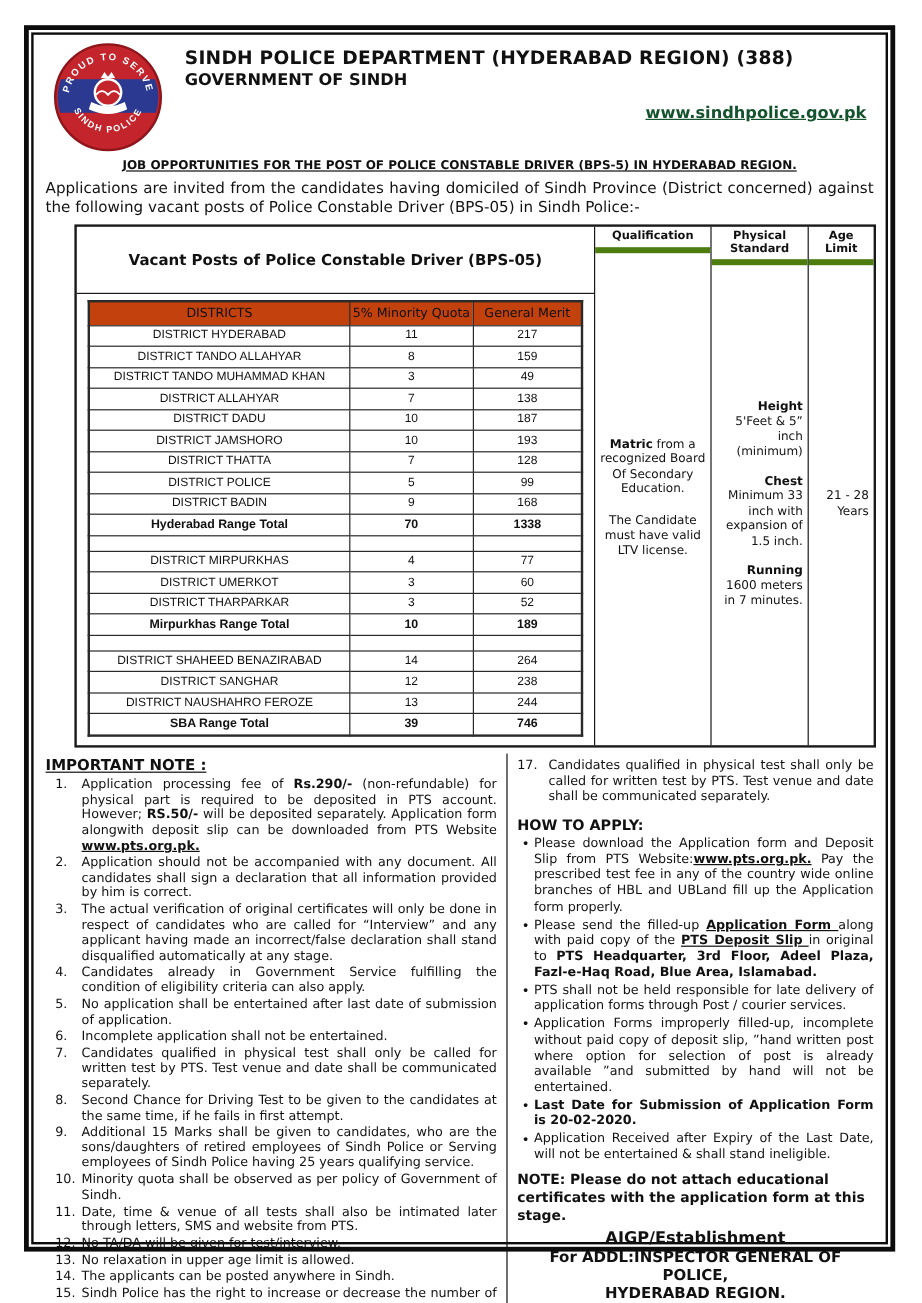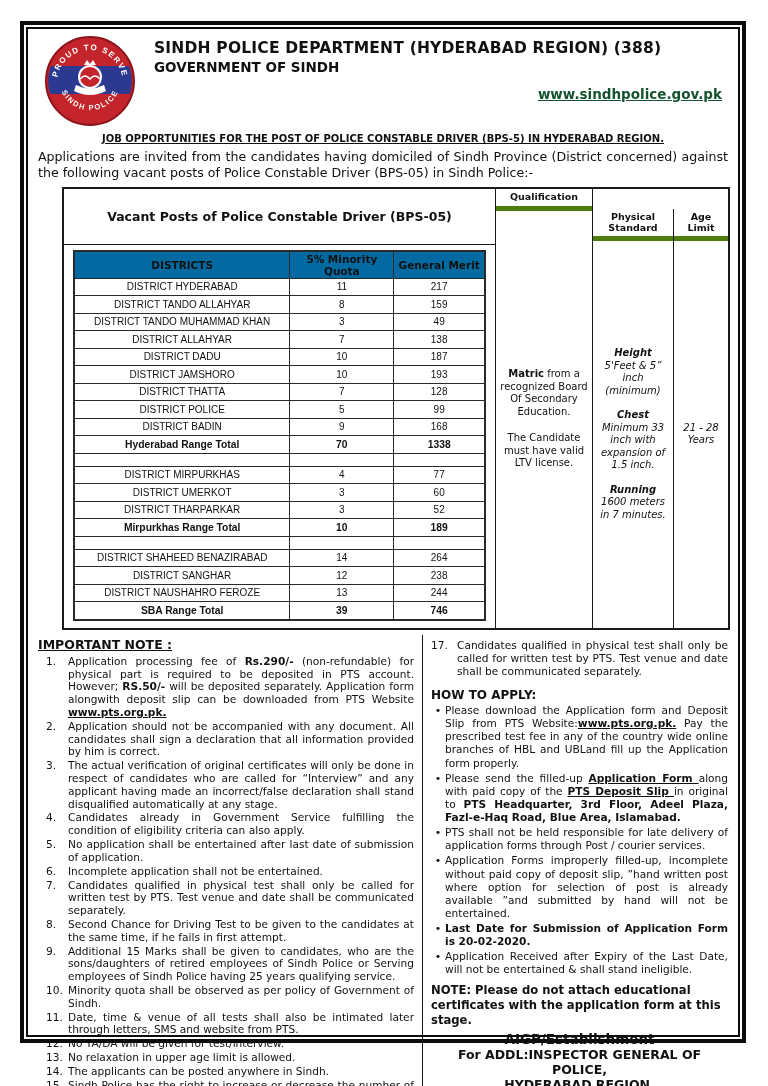--- a/index.html
+++ b/index.html
@@ -18,35 +18,35 @@
 
   
   .headline{font-family:"DejaVu Sans",sans-serif;font-weight:bold;font-size:10px;text-decoration:underline;text-align:center;margin-top:6px;}
   .intro{font-family:"DejaVu Sans",sans-serif;font-size:12.6px;text-align:justify;line-height:1.3;margin-top:5px;padding:0 2px;}
 
   
   .vtable{display:flex;border:2px solid #1a1a1a;margin:5px 0 2px 26px;}
   .vt-main{flex:1;border-right:1px solid #1a1a1a;display:flex;flex-direction:column;}
   .vt-title{border-bottom:1px solid #1a1a1a;font-weight:bold;font-size:12.5px;text-align:center;padding:20px 0;font-family:"DejaVu Sans",sans-serif;}
   .vt-side{display:flex;flex-direction:column;}
-  .vt-side + .vt-side{border-left:0;margin-top:20px;}
+  .vt-side + .vt-side{border-left:0;}
   .vt-qual{width:96px;border-right:1px solid #1a1a1a;}
   .vt-phys{width:80px;border-right:1px solid #1a1a1a;}
   .vt-age{width:54px;}
   .vt-side-hd{border-bottom:5px solid #4d7c0f;font-weight:bold;font-size:9.5px;text-align:center;padding:2px 2px 3px 2px;font-family:"DejaVu Sans",sans-serif;display:flex;align-items:center;justify-content:center;min-height:22px;box-sizing:border-box;}
   .vt-side-bd{flex:1;display:flex;flex-direction:column;justify-content:center;font-size:10px;font-family:"DejaVu Sans",sans-serif;padding:3px 4px;line-height:1.25;}
   .vt-qual .vt-side-bd{text-align:center;}
-  .vt-phys .vt-side-bd,.vt-age .vt-side-bd{text-align:center;font-style:italic;}
+  .vt-phys .vt-side-bd,.vt-age .vt-side-bd{text-align:right;}
   .phys-block{margin:6px 0;}
   .phys-label{font-weight:bold;}
   .qual-p{margin:7px 0;}
 
   .dtable{border-collapse:collapse;margin:5px 9px 7px 9px;}
   .dtable th,.dtable td{border:1px solid #2a2a2a;font-size:10px;text-align:center;padding:1px 2px;height:14.5px;font-family:"Liberation Sans",sans-serif;}
-  .dtable th{background:#0369a1;font-weight:bold;font-size:10.5px;height:17px;font-family:"DejaVu Sans",sans-serif;}
+  .dtable th{background:#c2410c;font-weight:normal;font-size:10.5px;height:17px;font-family:"DejaVu Sans",sans-serif;}
   .dtable{border:2px solid #2a2a2a;}
   .dtable tr.total-row td{font-weight:bold;font-size:10.3px;}
   .dtable tr.empty-row td{height:10px;}
   .col-dist{width:247px;}
   .col-min{width:112px;}
   .col-gen{width:96px;}
 
   
   .cols{display:flex;flex:1;margin-top:3px;}
   .col-left{width:386px;flex:0 0 386px;padding:2px 8px 0 2px;box-sizing:border-box;}

